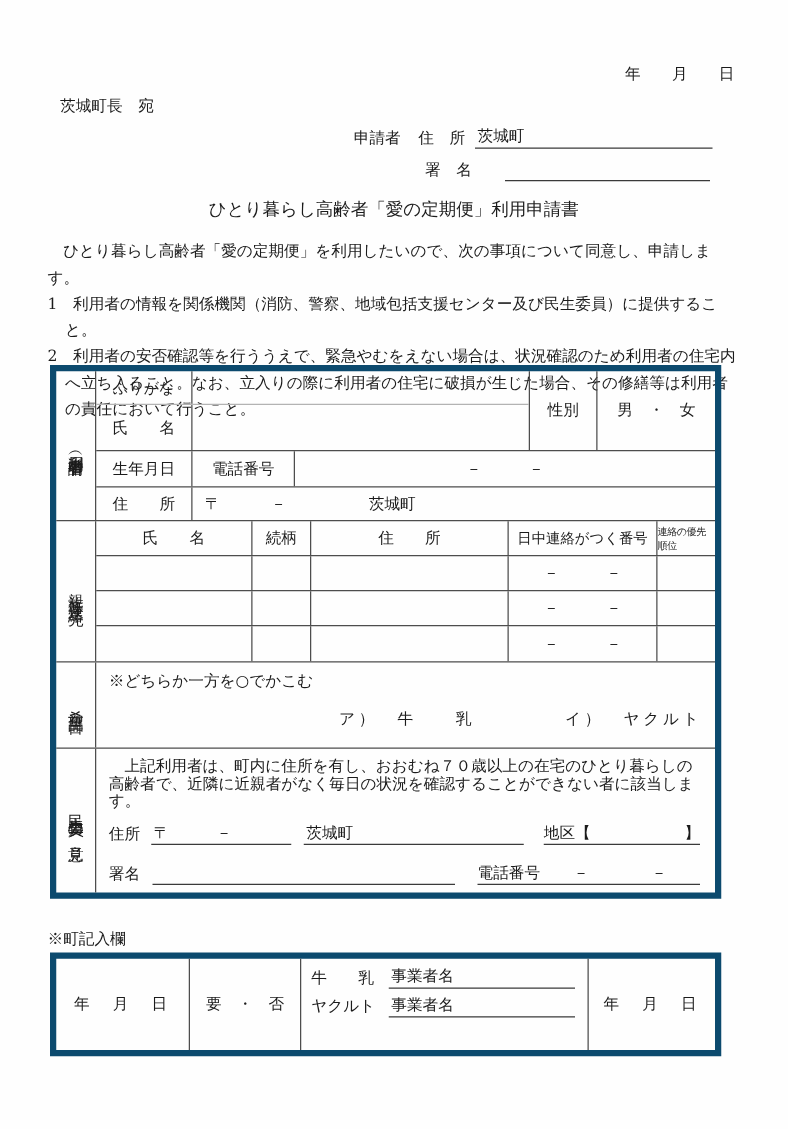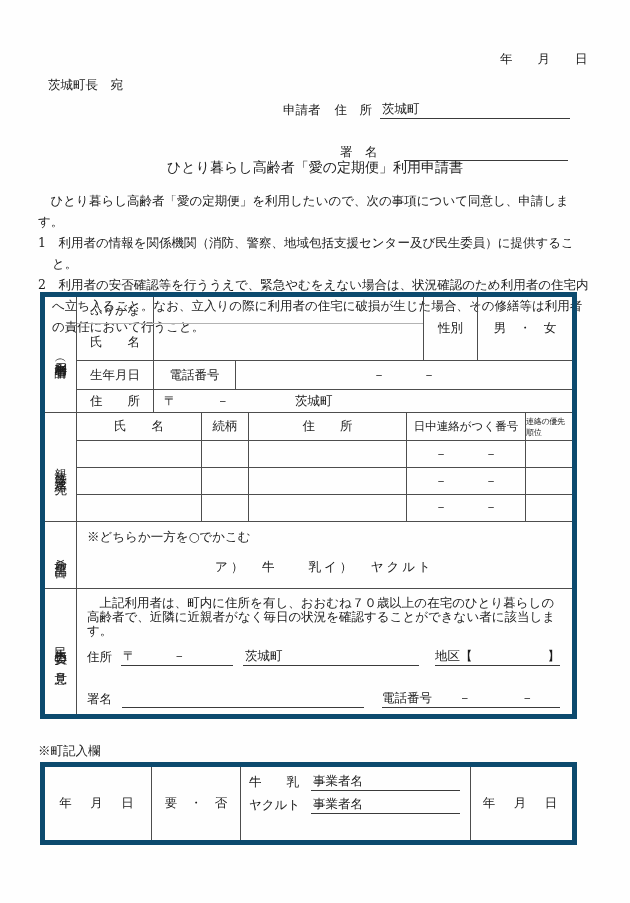--- a/index.html
+++ b/index.html
@@ -33,21 +33,21 @@
   <div class="abs" style="left:500px;top:51px">年　　月　　日</div>
 
   <div class="abs" style="left:48px;top:77px">茨城町長　宛</div>
 
   <div class="abs flex" style="left:283px;top:101px;align-items:flex-end">
     <span style="margin-right:14px">申請者</span>
     <span style="margin-right:8px">住　所</span>
     <span class="ul" style="width:190px;padding-left:2px">茨城町</span>
   </div>
 
-  <div class="abs flex" style="left:340px;top:144px;align-items:flex-start">
+  <div class="abs flex" style="left:340px;top:128px;align-items:flex-start">
     <span style="margin-right:26px">署　名</span>
     <span class="ul" style="width:164px;height:17px"></span>
   </div>
 
   <div class="abs" style="left:0;right:0;top:159px;text-align:center;font-size:14px">ひとり暮らし高齢者「愛の定期便」利用申請書</div>
 
   <div class="abs" style="left:38px;top:190px;width:556px;line-height:21px">
     <div style="text-indent:1em">ひとり暮らし高齢者「愛の定期便」を利用したいので、次の事項について同意し、申請します。</div>
     <div class="hang">1　利用者の情報を関係機関（消防、警察、地域包括支援センター及び民生委員）に提供すること。</div>
     <div class="hang">2　利用者の安否確認等を行ううえで、緊急やむをえない場合は、状況確認のため利用者の住宅内へ立ち入ること。なお、立入りの際に利用者の住宅に破損が生じた場合、その修繕等は利用者の責任において行うこと。</div>
@@ -125,42 +125,42 @@
         </div>
       </div>
     </div>
 
     <div class="flex bt" style="height:71px">
       <div class="vcell br">
         <span class="vtx" style="letter-spacing:3px">希望品目</span>
       </div>
       <div class="col" style="flex:1;padding:7px 10px 0 10px">
         <div>※どちらか一方を○でかこむ</div>
-        <div class="flex" style="margin-top:13px;justify-content:center;">
+        <div class="flex" style="margin-top:13px;justify-content:flex-end;gap:72px">
           <span style="letter-spacing:3px">ア）　牛　　乳</span>
           <span style="letter-spacing:3px">イ）　ヤクルト</span>
         </div>
       </div>
     </div>
 
     <div class="flex bt" style="flex:1">
       <div class="vcell br">
         <span class="vtx" style="letter-spacing:2px">民生委員の意見</span>
       </div>
       <div class="col" style="flex:1;padding:7px 12px 6px 10px">
         <div style="text-indent:1em;line-height:14px">上記利用者は、町内に住所を有し、おおむね７０歳以上の在宅のひとり暮らしの高齢者で、近隣に近親者がなく毎日の状況を確認することができない者に該当します。</div>
         <div class="flex" style="margin-top:10px;align-items:flex-end">
           <span style="margin-right:9px">住所</span>
           <span class="ul" style="width:112px;padding-left:2px">〒　　　－</span>
           <span class="ul" style="flex:1;margin-left:10px;padding-left:2px">茨城町</span>
           <span class="ul" style="margin-left:16px">
             <span>地区</span><span>【　　　　　　】</span>
           </span>
         </div>
-        <div class="flex" style="margin-top:24px;align-items:flex-end">
+        <div class="flex" style="margin-top:14px;align-items:flex-end">
           <span style="margin-right:10px">署名</span>
           <span class="ul" style="width:242px;height:17px"></span>
           <span class="ul" style="margin-left:18px">電話番号</span>
           <span class="ul ctr" style="flex:1">－　　　　－</span>
         </div>
       </div>
     </div>
 
   </div>
 

